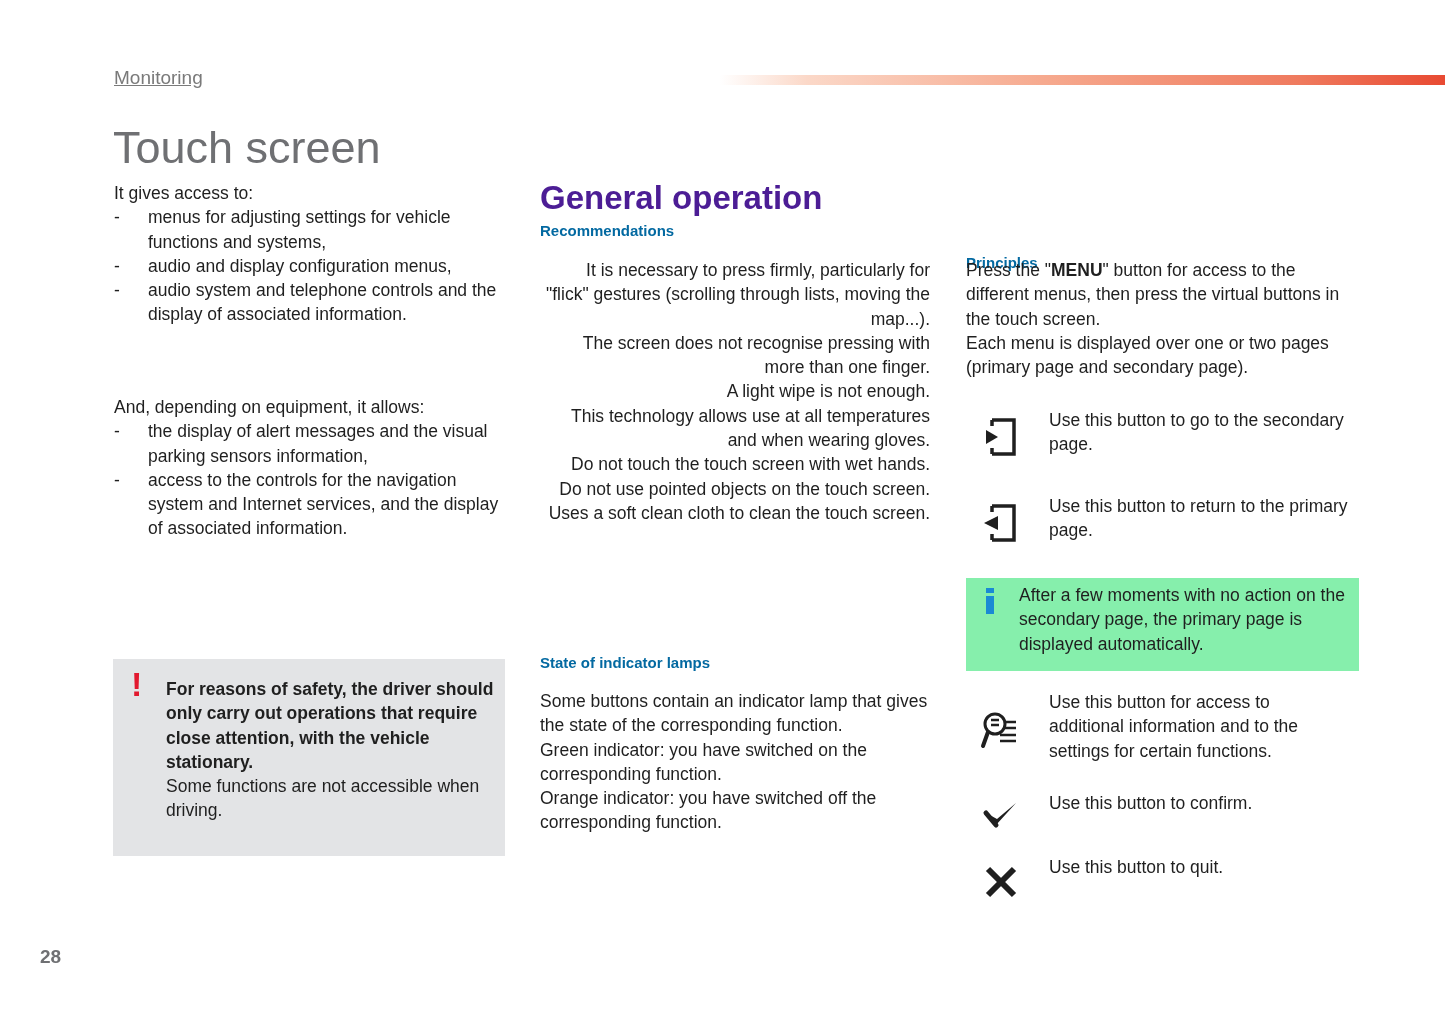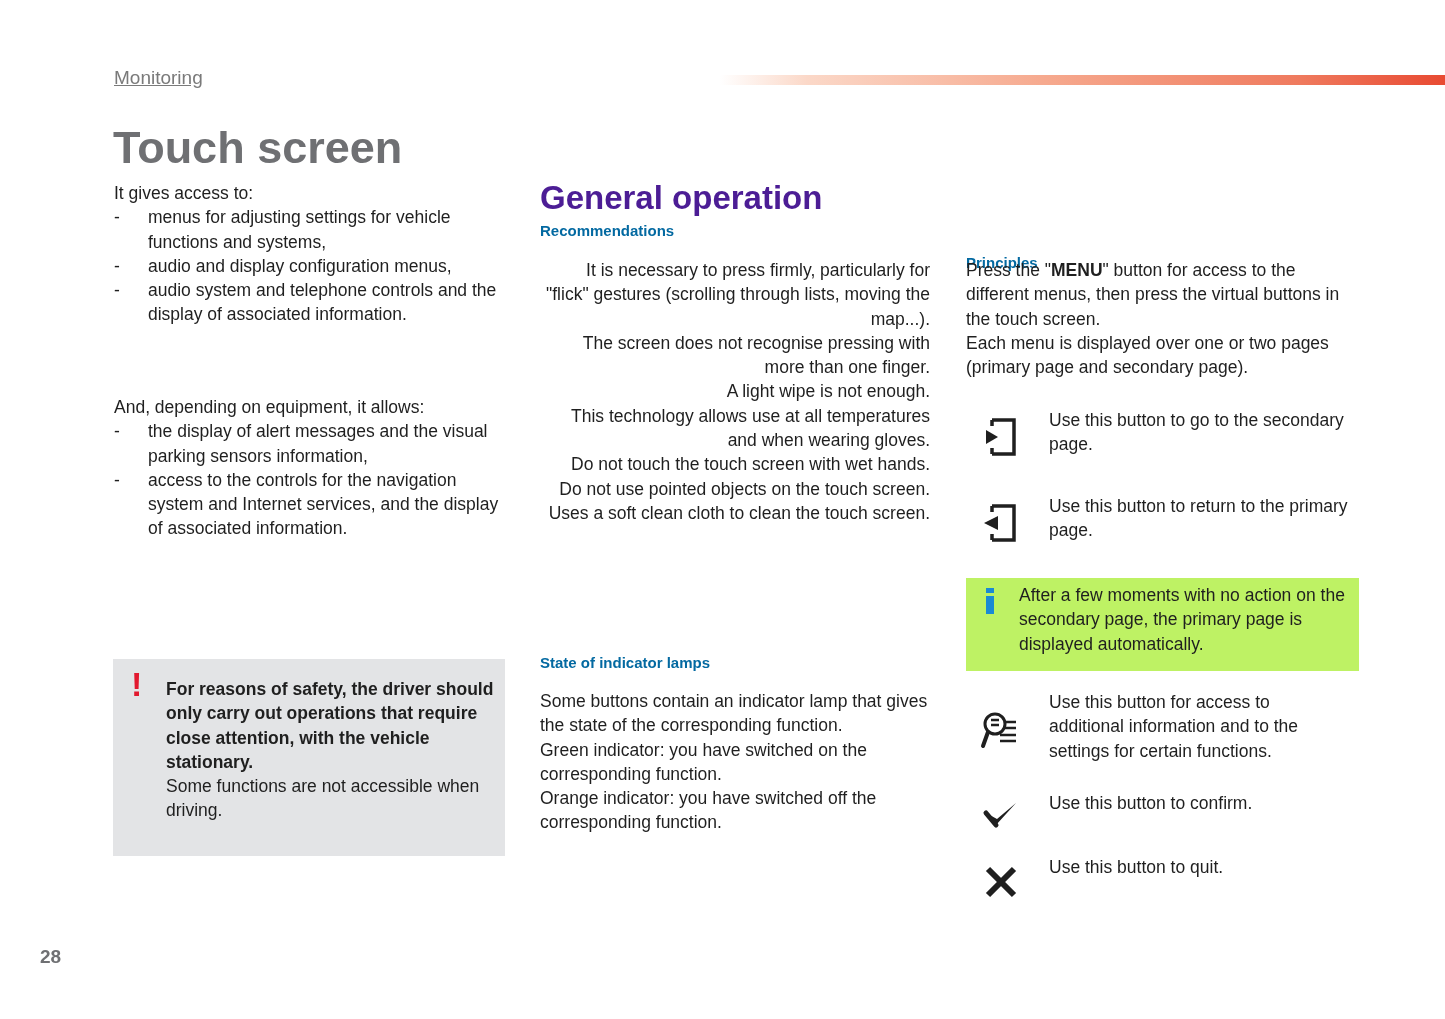--- a/index.html
+++ b/index.html
@@ -6,21 +6,21 @@
   body {
     width: 1445px; height: 1019px; position: relative; overflow: hidden;
     background: #ffffff; font-family: "Liberation Sans", sans-serif; color: #1f1f1f;
   }
   .abs { position: absolute; }
   .section-tag { left: 114px; top: 67px; font-size: 19px; color: #7a7a7a; text-decoration: underline; }
   .top-bar {
     left: 720px; top: 75px; width: 725px; height: 10px;
     background: linear-gradient(to right, rgba(255,255,255,0) 0%, #fbd8c8 12%, #f6a98e 45%, #ef7a5e 80%, #e84a32 100%);
   }
-  .page-title { left: 113px; top: 122px; font-size: 45px; color: #6f7073; font-weight: bold; }
+  .page-title { left: 113px; top: 122px; font-size: 45px; color: #6f7073; font-weight: normal; }
   .body-text { font-size: 17.5px; line-height: 24.3px; color: #1f1f1f; }
   .intro { left: 114px; top: 181px; width: 400px; }
   .list { margin: 0; padding: 0; list-style: none; }
   .list li { position: relative; padding-left: 34px; }
   .list li .dash { position: absolute; left: 0; top: 0; }
   .intro2 { left: 114px; top: 395px; width: 400px; }
   .warn-box {
     left: 113px; top: 659px; width: 392px; height: 197px; background: #e3e4e6;
   }
   .warn-icon { position: absolute; left: 18px; top: 6px; color: #e2192f; font-size: 34px; font-weight: bold; }
@@ -31,21 +31,21 @@
   .gen-op { left: 540px; top: 179px; }
   .rec-h { left: 540px; top: 222px; }
   .rec-body { left: 540px; top: 258px; width: 390px; text-align: right; }
   .state-h { left: 540px; top: 654px; }
   .state-body { left: 540px; top: 689px; width: 390px; }
   .princ-h { left: 966px; top: 238px; margin-top: 16px; }
   .princ-body { left: 966px; top: 258px; width: 395px; }
   .btn-row { position: absolute; left: 966px; width: 395px; }
   .btn-icon { position: absolute; left: 14px; width: 44px; height: 44px; }
   .btn-text { position: absolute; left: 83px; top: 0; width: 300px; font-size: 17.5px; line-height: 24.3px; }
-  .info-box { left: 966px; top: 578px; width: 393px; height: 93px; background: #bef264; }
+  .info-box { left: 966px; top: 578px; width: 393px; height: 93px; background: #86efac; }
   .info-icon { position: absolute; left: 19px; top: 10px; width: 10px; height: 26px; }
   .info-text { position: absolute; left: 53px; top: 5px; width: 335px; font-size: 17.5px; line-height: 24.3px; }
   .page-num { left: 40px; top: 946px; font-size: 19px; font-weight: bold; color: #6f7073; }
 </style>
 </head>
 <body>
 
 <div class="abs section-tag">Monitoring</div>
 <div class="abs top-bar"></div>
 <h1 class="abs page-title" style="margin:0;">Touch screen</h1>

